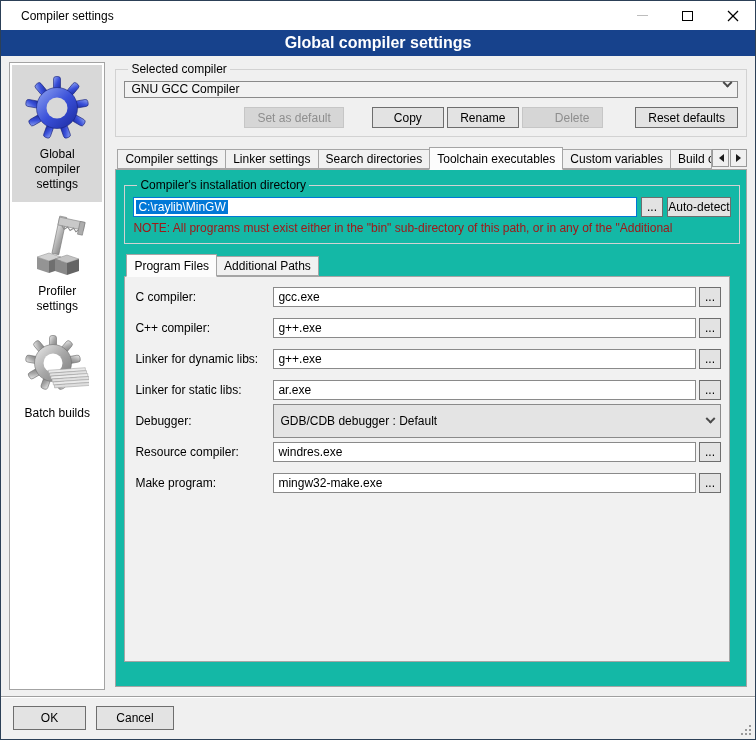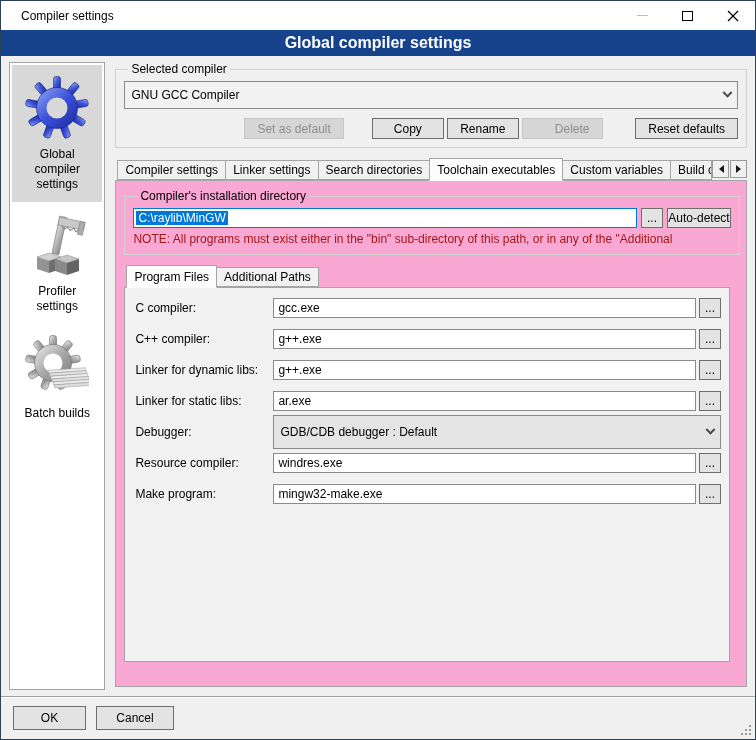--- a/index.html
+++ b/index.html
@@ -27,42 +27,42 @@
   .side-item { display:flex; flex-direction:column; align-items:center; text-align:center;
                padding:10px 4px 10px; cursor:default; }
   .side-item.selected { background:#d8d8d8; }
   .side-item .icn { height:66px; display:flex; align-items:center; justify-content:center; }
   .side-label { margin-top:6px; line-height:15px; }
   
   .main { flex:1; display:flex; flex-direction:column; }
   fieldset { border:1px solid #d2d2d2; padding:3px 8px 8px; }
   legend { padding:0 3px; margin-left:4px; }
   .combo { height:17px; border:1px solid #8a8a8a; background:#f2f2f2; display:flex;
-           align-items:center; padding:13px 6px; margin-top:2px; }
+           padding:0 6px; margin-top:2px; }
   .chev { margin-left:auto; width:7px; height:7px; border-right:2px solid #4a4a4a;
           border-bottom:2px solid #4a4a4a; transform:rotate(45deg) translate(-2px,-2px); }
   .btnrow { display:flex; margin-top:9px; align-items:center; }
   .btn { height:21px; display:inline-flex; align-items:center; justify-content:center;
          background:#e3e3e3; border:1px solid #6e6e6e; padding:0 12px; white-space:nowrap; }
   .btn.disabled { background:#d6d6d6; border-color:#c6c6c6; color:#8e8e8e; }
   .gap-l { margin-left:28px; }
   .gap-s { margin-left:3px; }
   .push-r { margin-left:auto; }
   
   .tabstrip { display:flex; align-items:flex-end; margin-top:10px; position:relative; z-index:2; padding-left:2px; }
   .tab { height:20px; line-height:19px; padding:0 7px; background:#f1f1f1;
          border:1px solid #a5a5a5; margin-right:-1px; white-space:nowrap; }
   .tab.active { background:#fcfcfc; height:23px; line-height:22px; margin-bottom:-1px; z-index:3; border-bottom:1px solid #fcfcfc; }
   .tab.clipped { max-width:42px; overflow:hidden; }
   .tab-arrows { margin-left:auto; display:flex; margin-bottom:2px; }
   .arrow-btn { width:17px; height:18px; border:1px solid #9a9a9a; background:#f0f0f0;
                display:flex; align-items:center; justify-content:center; margin-left:1px; }
   .tri-l { width:0; height:0; border:4px solid transparent; border-right:5px solid #1a1a1a; margin-left:-3px; }
   .tri-r { width:0; height:0; border:4px solid transparent; border-left:5px solid #1a1a1a; margin-right:-3px; }
-  .tabpage { border:1px solid #a5a5a5; background:#f9a8d4; flex:1; margin-bottom:9px;
+  .tabpage { border:1px solid #a5a5a5; background:#14b8a6; flex:1; margin-bottom:9px;
              padding:8px 6px 0 8px; display:flex; flex-direction:column; position:relative; z-index:1; }
   
   .dir-row { display:flex; align-items:center; gap:4px; margin-top:2px; }
   .pathbox { flex:1; height:20px; border:1px solid #0078d7; background:#fff;
              display:flex; align-items:center; padding:0 2px; overflow:hidden; }
   .pathsel { background:#0078d7; color:#fff; padding:0 2px; white-space:nowrap; }
   .browse { width:22px; height:20px; padding:0; }
   .autodetect { width:64px; height:20px; padding:0; }
   .note { color:#a01818; margin-top:4px; white-space:nowrap; overflow:hidden; }
   

